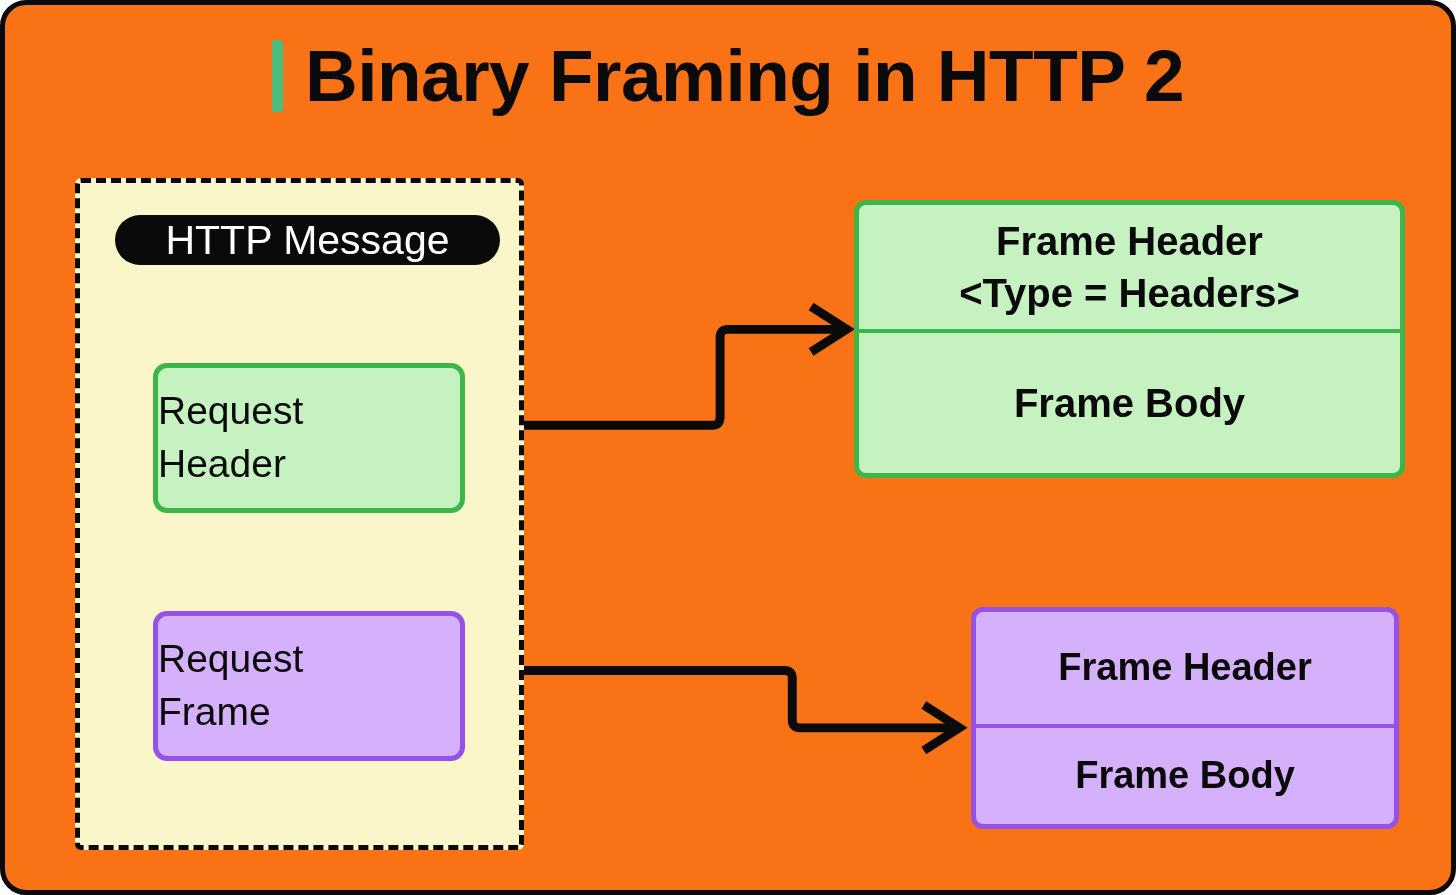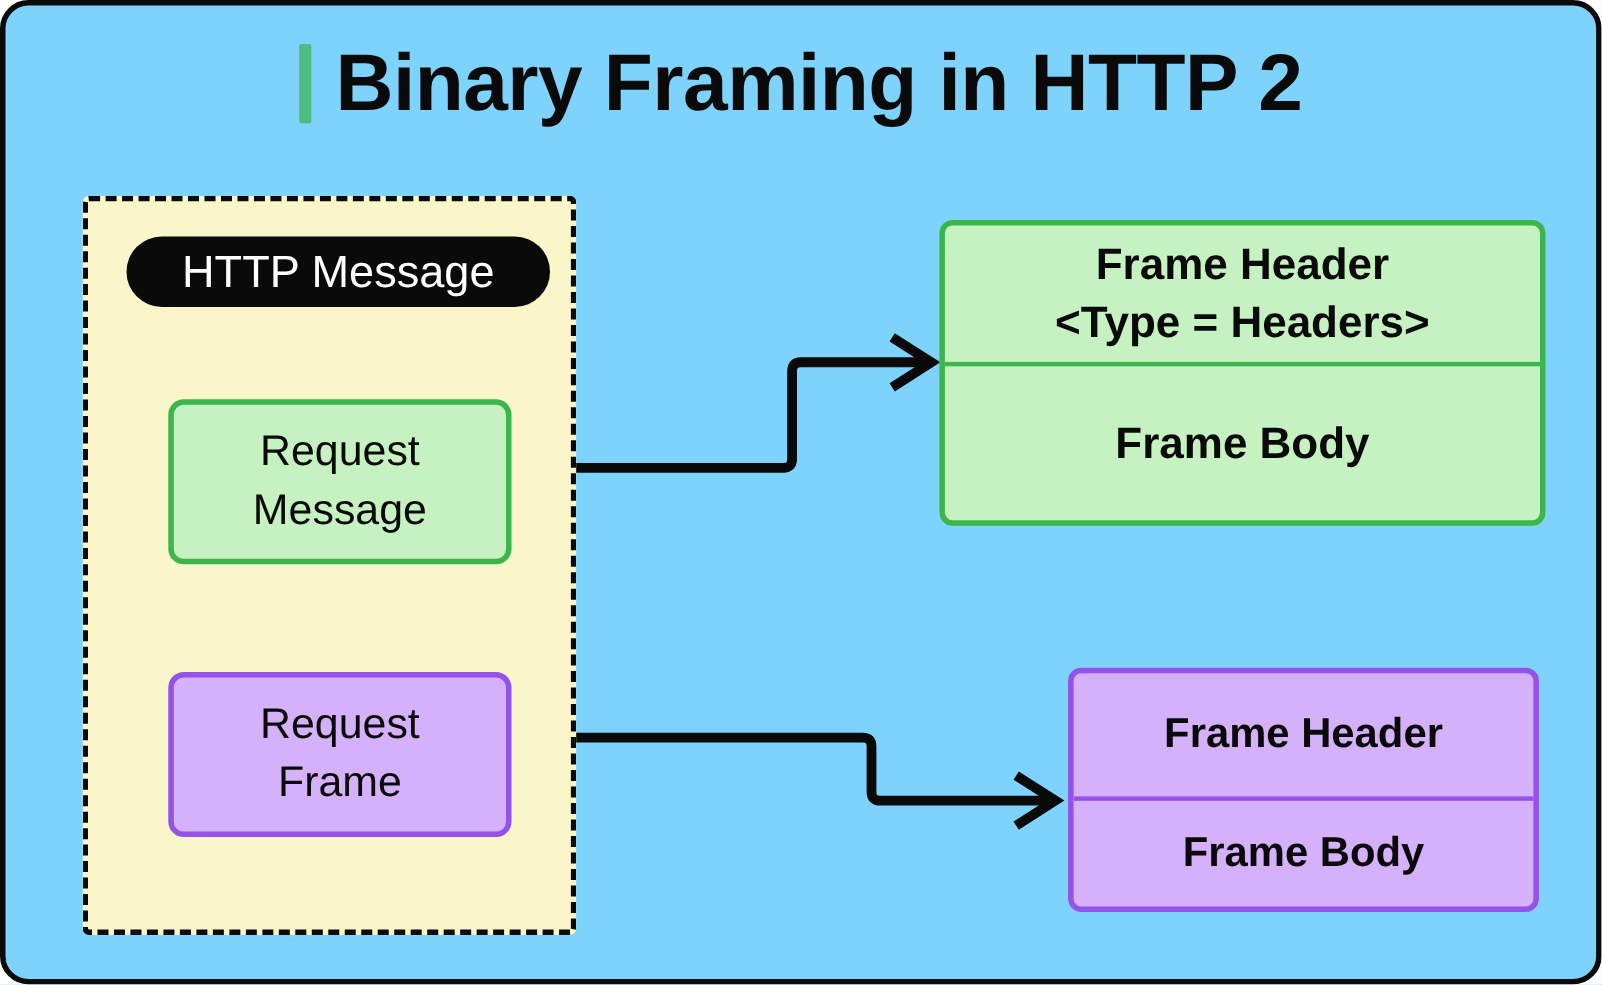--- a/index.html
+++ b/index.html
@@ -10,21 +10,21 @@
   }
   body {
     font-family: "Liberation Sans", sans-serif;
   }
 
   
   #canvas {
     position: relative;
     width: 1456px;
     height: 895px;
-    background: #7dd3fc;
+    background: #f97316;
     border: 5px solid #0a0a0a;
     border-radius: 26px;
     box-sizing: border-box;
     overflow: hidden;
   }
 
   
   #title-row {
     position: absolute;
     left: 0;
@@ -60,39 +60,39 @@
     background: #fbf6c9;
     border: 5px dashed #0a0a0a;
     border-radius: 6px;
     box-sizing: border-box;
   }
   #http-message-pill {
     position: absolute;
     left: 35px;
     top: 32px;
     width: 385px;
-    height: 64px;
+    height: 50px;
     background: #0a0a0a;
     border-radius: 35px;
     color: #ffffff;
     font-size: 41px;
     display: flex;
     align-items: center;
     justify-content: center;
     box-sizing: border-box;
   }
 
   .inner-box {
     position: absolute;
     left: 73px;
     width: 312px;
     box-sizing: border-box;
     display: flex;
     flex-direction: column;
-    align-items: center;
+    align-items: flex-start;
     justify-content: center;
     text-align: center;
     font-size: 39px;
     color: #0a0a0a;
     line-height: 1.35;
   }
   #request-headers-box {
     top: 180px;
     height: 150px;
     background: #c6f2c1;
@@ -194,21 +194,21 @@
   </svg>
 
   <div id="http-message-group">
 
     <div id="http-message-pill">
       <span>HTTP Message</span>
     </div>
 
     <div id="request-headers-box" class="inner-box">
       <span>Request</span>
-      <span>Message</span>
+      <span>Header</span>
     </div>
 
     <div id="request-body-box" class="inner-box">
       <span>Request</span>
       <span>Frame</span>
     </div>
 
   </div>
 
   <div id="headers-frame-box" class="frame-box">

